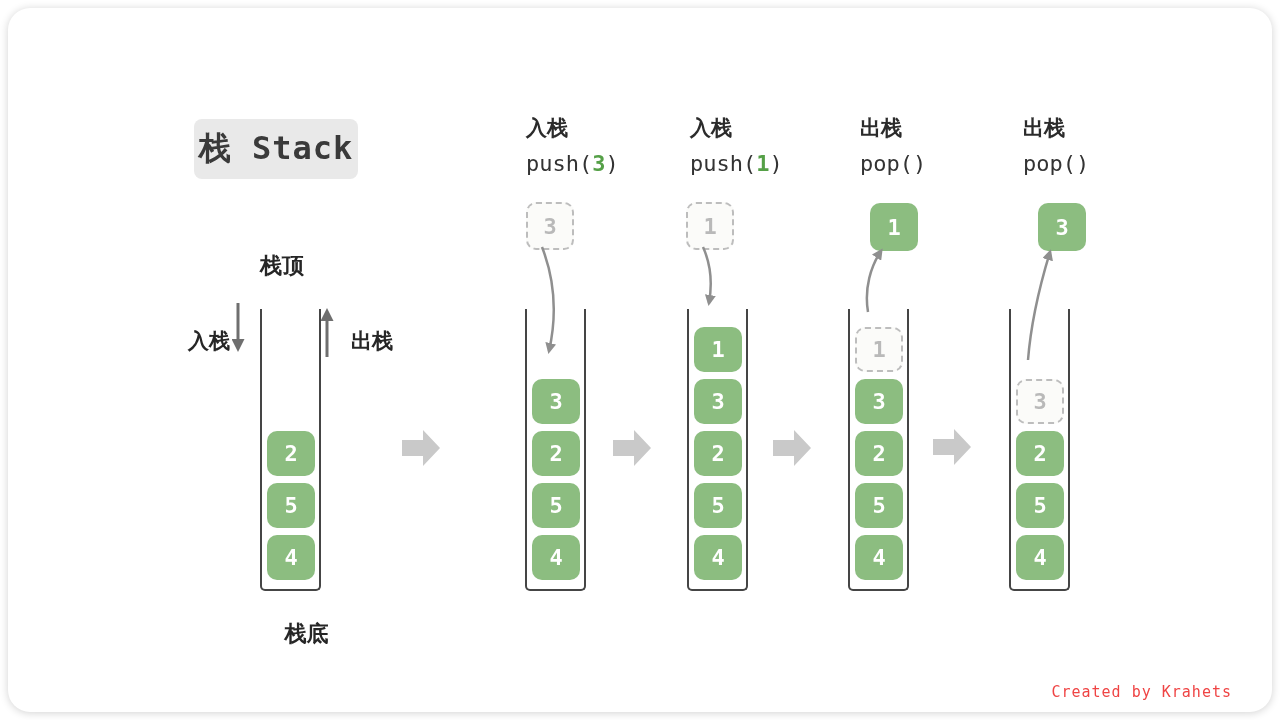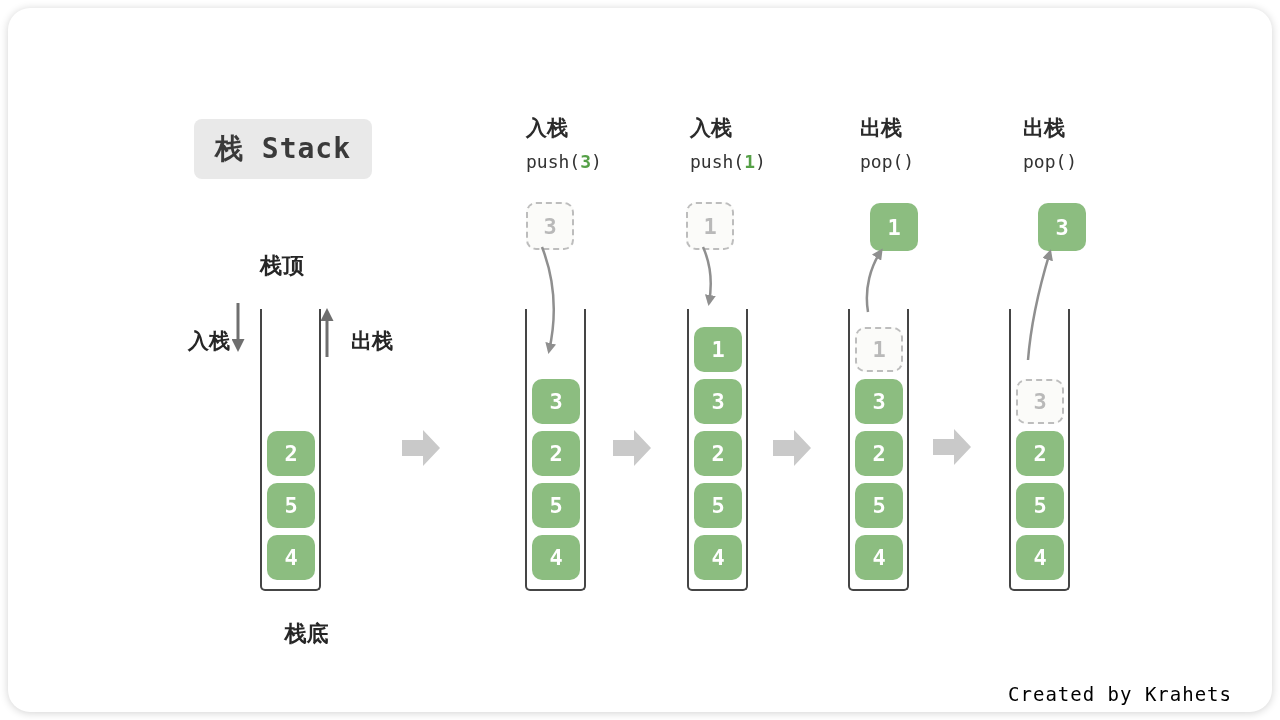--- a/index.html
+++ b/index.html
@@ -6,37 +6,37 @@
   html, body { width: 1280px; height: 720px; background: #ffffff; overflow: hidden; }
   body { font-family: "Liberation Sans", sans-serif; }
 
   .card {
     position: absolute; left: 8px; top: 8px; width: 1264px; height: 704px;
     background: #ffffff; border-radius: 22px;
     box-shadow: 0 1px 8px rgba(0,0,0,0.18);
   }
 
   .title-box {
-    position: absolute; left: 186px; top: 111px; width: 178px; height: 60px;
+    position: absolute; left: 186px; top: 111px; width: 164px; height: 60px;
     background: #e9e9e9; border-radius: 8px;
     display: flex; align-items: center; justify-content: center;
     font-family: "DejaVu Sans Mono", monospace;
-    font-size: 28px; font-weight: bold; color: #3a3a3a; letter-spacing: 1px;
+    font-size: 32px; font-weight: bold; color: #3a3a3a; letter-spacing: 1px;
   }
 
   .cjk-label {
     position: absolute; font-size: 22px; font-weight: bold; color: #262626;
     white-space: nowrap;
   }
   .side-label { font-size: 21px; }
 
   .step-header { position: absolute; top: 106px; white-space: nowrap; }
   .step-header .op { font-size: 21px; font-weight: bold; color: #2b2b2b; margin-bottom: 9px; }
   .step-header .code {
-    font-family: "DejaVu Sans Mono", monospace; font-size: 18px; color: #333333;
+    font-family: "DejaVu Sans Mono", monospace; font-size: 22px; color: #333333;
   }
   .step-header .code .accent { color: var(--code-accent-green, #55a047); font-weight: bold; }
 
   .stack {
     position: absolute; top: 301px; width: 61px; height: 282px;
     background: #ffffff;
     border-left: 2px solid #454545; border-right: 2px solid #454545; border-bottom: 2px solid #454545;
     border-radius: 0 0 5px 5px;
   }
 
@@ -55,22 +55,22 @@
     display: flex; align-items: center; justify-content: center;
     font-family: "DejaVu Sans Mono", monospace; font-size: 22px; font-weight: bold;
   }
   .float-box.solid { background: var(--cell-green, #8cbd80); color: #ffffff; }
   .float-box.dashed { background: #fbfbf9; border: 2px dashed #bdbdbd; color: var(--ghost-gray, #b9b9b9); }
 
   .overlay { position: absolute; left: 0; top: 0; width: 1280px; height: 720px; pointer-events: none; }
 
   .watermark {
     position: absolute; right: 40px; top: 675px;
-    font-family: "DejaVu Sans Mono", monospace; font-size: 19px;
-    color: #000000; letter-spacing: 1px;
+    font-family: "DejaVu Sans Mono", monospace; font-size: 15px;
+    color: #ef4444; letter-spacing: 1px;
   }
 </style>
 </head>
 <body>
 
 <div class="card">
 
   <div class="title-box">
     <span>栈 Stack</span>
   </div>

